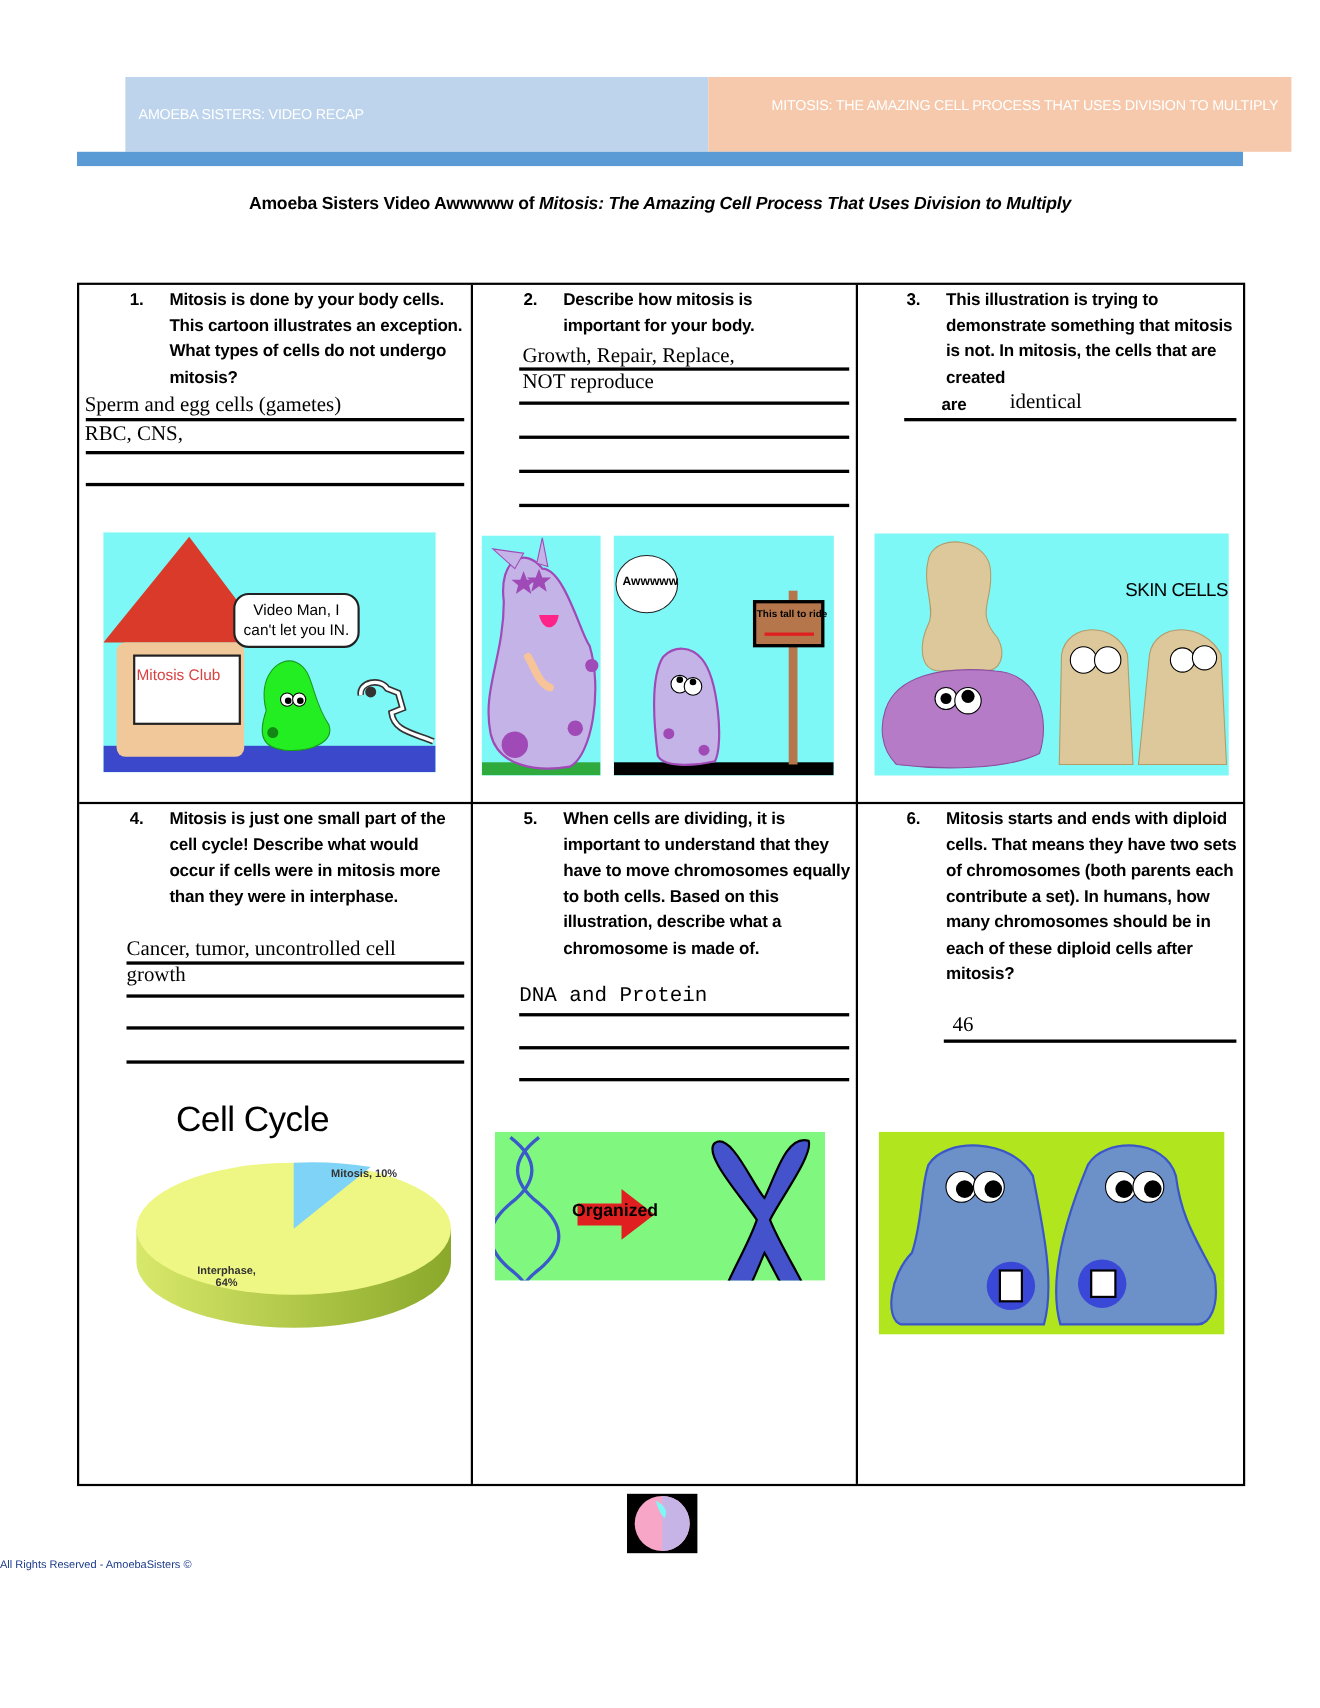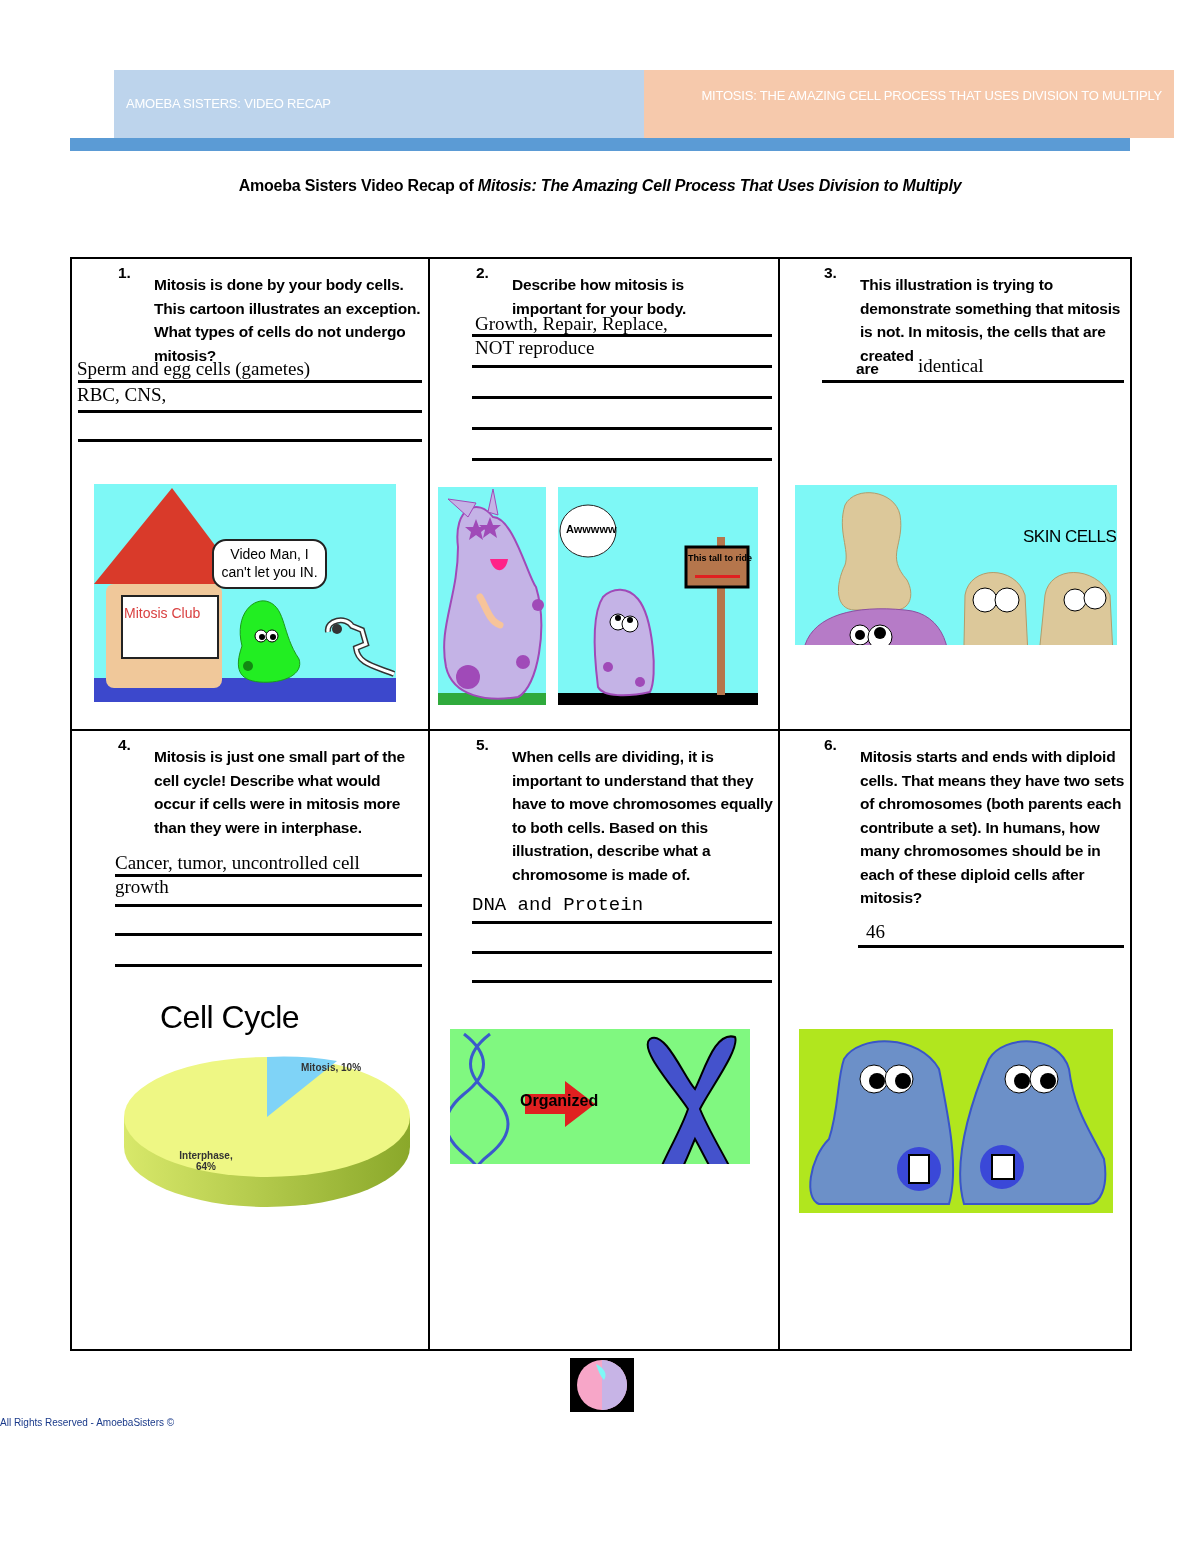--- a/index.html
+++ b/index.html
@@ -10,41 +10,41 @@
   .hdr-left span { position: absolute; left: 12px; top: 26px; color: #ffffff; font-size: 13px; letter-spacing: -0.2px; }
   .hdr-right div { position: absolute; right: 12px; top: 16px; width: 470px; text-align: right; color: #ffffff; font-size: 13px; line-height: 20px; letter-spacing: -0.2px; }
   .hdr-bar { position: absolute; left: 70px; top: 138px; width: 1060px; height: 13px; background: #5b9bd5; }
   .title { position: absolute; left: 0; top: 177px; width: 1200px; text-align: center; font-size: 16px; font-weight: bold; letter-spacing: -0.2px; }
   .title i { font-style: italic; }
   .grid { position: absolute; left: 70px; top: 257px; width: 1058px; height: 1090px; border: 2px solid #000; box-sizing: content-box; }
   .vline { position: absolute; width: 2px; background: #000; top: 0; height: 1090px; }
   .hline { position: absolute; height: 2px; background: #000; left: 0; width: 1058px; top: 470px; }
   .q { position: absolute; font-size: 15.5px; font-weight: bold; line-height: 23.5px; letter-spacing: -0.2px; }
   .q .num { position: absolute; left: 0; top: 0; }
-  .q .txt { position: absolute; left: 36px; top: 0; margin-top: 12px; }
+  .q .txt { position: absolute; left: 36px; top: 0; }
   .ans { position: absolute; font-family: "Liberation Serif", serif; font-size: 19px; font-weight: normal; white-space: nowrap; }
   .rule { position: absolute; height: 3px; background: #000; }
   .illus { position: absolute; overflow: hidden; }
   .footer-logo { position: absolute; left: 570px; top: 1358px; width: 64px; height: 54px; background: #000; }
   .footer-text { position: absolute; left: 0; top: 1417px; width: 1200px; text-align: left; font-size: 10px; color: #1a3a8a; }
 </style>
 </head>
 <body>
 
 <div class="hdr">
   <div class="hdr-left">
     <span>AMOEBA SISTERS: VIDEO RECAP</span>
   </div>
   <div class="hdr-right">
     <div>MITOSIS: THE AMAZING CELL PROCESS THAT USES DIVISION TO MULTIPLY</div>
   </div>
 </div>
 <div class="hdr-bar"></div>
 
-<div class="title"><span>Amoeba Sisters Video Recap of </span><i>Mitosis: The Amazing Cell Process That Uses Division to Multiply</i></div>
+<div class="title"><span>Amoeba Sisters Video Awwwww of </span><i>Mitosis: The Amazing Cell Process That Uses Division to Multiply</i></div>
 
 <div class="grid">
   <div class="vline" style="left:356px;"></div>
   <div class="vline" style="left:706px;"></div>
   <div class="hline"></div>
 
   <div class="q" style="left:46px; top:2px; width:310px;">
     <span class="num">1.</span>
     <span class="txt" style="width:270px;">Mitosis is done by your body cells.  This cartoon illustrates an exception. What types of cells do not undergo mitosis?</span>
   </div>
@@ -120,21 +120,21 @@
   </div>
 
   <div class="q" style="left:752px; top:2px; width:300px;">
     <span class="num">3.</span>
     <span class="txt" style="width:265px;">This illustration is trying to demonstrate something that mitosis is not.  In mitosis, the cells that are created</span>
   </div>
   <div class="q" style="left:784px; top:98px;">are</div>
   <div class="ans" style="left:846px; top:96px;">identical</div>
   <div class="rule" style="left:750px; top:121px; width:302px;"></div>
 
-  <div class="illus" style="left:723px; top:226px; width:322px; height:160px; background:#7ef8f6;">
+  <div class="illus" style="left:723px; top:226px; width:322px; height:220px; background:#7ef8f6;">
     <svg width="322" height="220">
       <path d="M50 20 C60 0 100 5 105 30 C110 60 90 70 112 95 C120 110 115 125 100 125 L60 125 C40 125 40 100 50 80 C55 65 42 45 50 20Z" fill="#dcc89a" stroke="#b39c6a"></path>
       <path d="M10 160 C20 130 60 120 110 125 C150 128 160 170 150 200 C120 215 60 215 20 210 C5 195 5 175 10 160Z" fill="#b67bc7" stroke="#8c4fa0"></path>
       <circle cx="65" cy="150" r="10" fill="#fff" stroke="#000"></circle>
         <circle cx="85" cy="152" r="12" fill="#fff" stroke="#000"></circle>
       <circle cx="65" cy="150" r="5" fill="#000"></circle>
         <circle cx="85" cy="148" r="6" fill="#000"></circle>
       <path d="M170 110 C175 80 220 80 230 110 L235 210 L168 210Z" fill="#dcc89a" stroke="#b39c6a"></path>
       <path d="M250 110 C255 80 300 80 315 110 L320 210 L240 210Z" fill="#dcc89a" stroke="#b39c6a"></path>
       <circle cx="190" cy="115" r="12" fill="#fff" stroke="#000"></circle>

